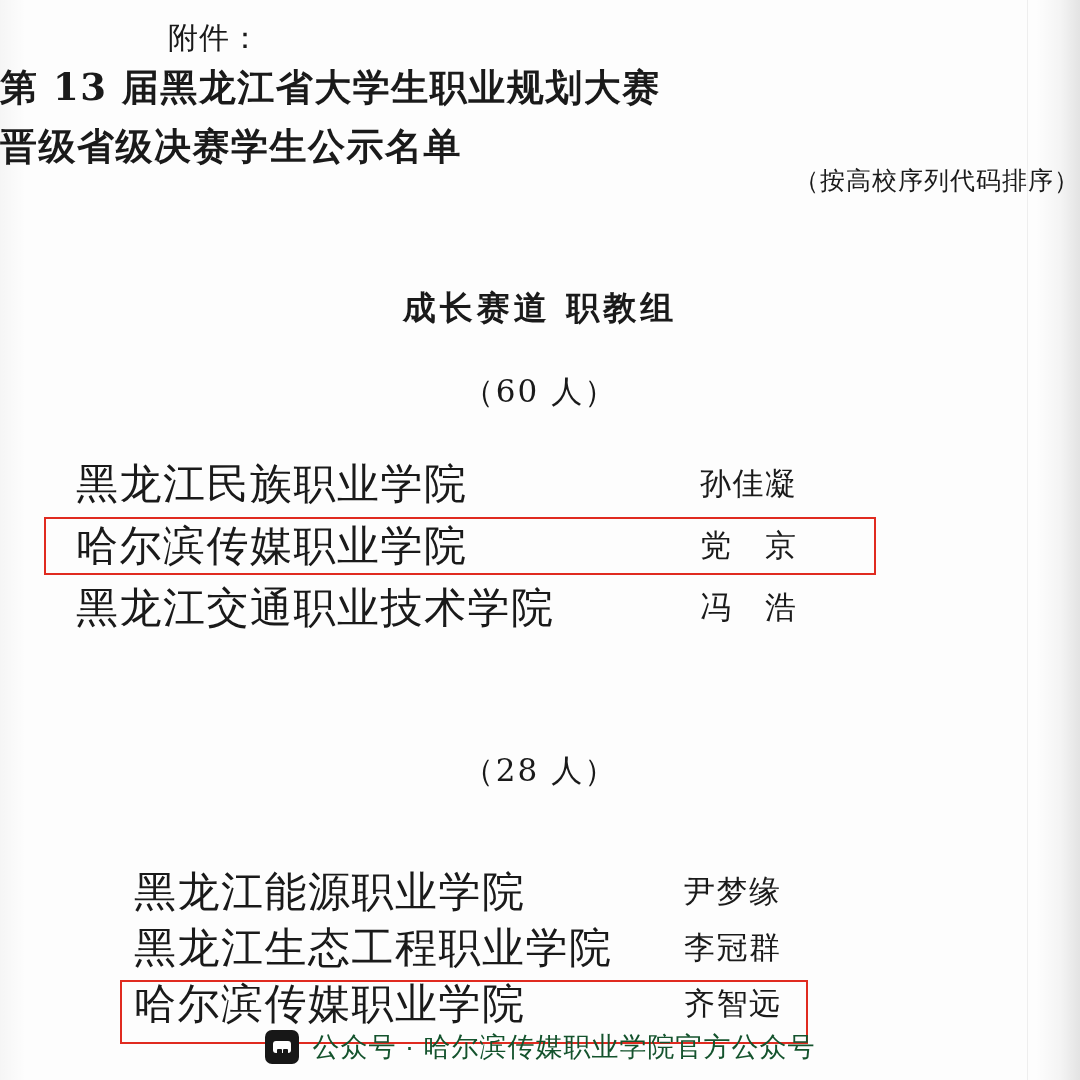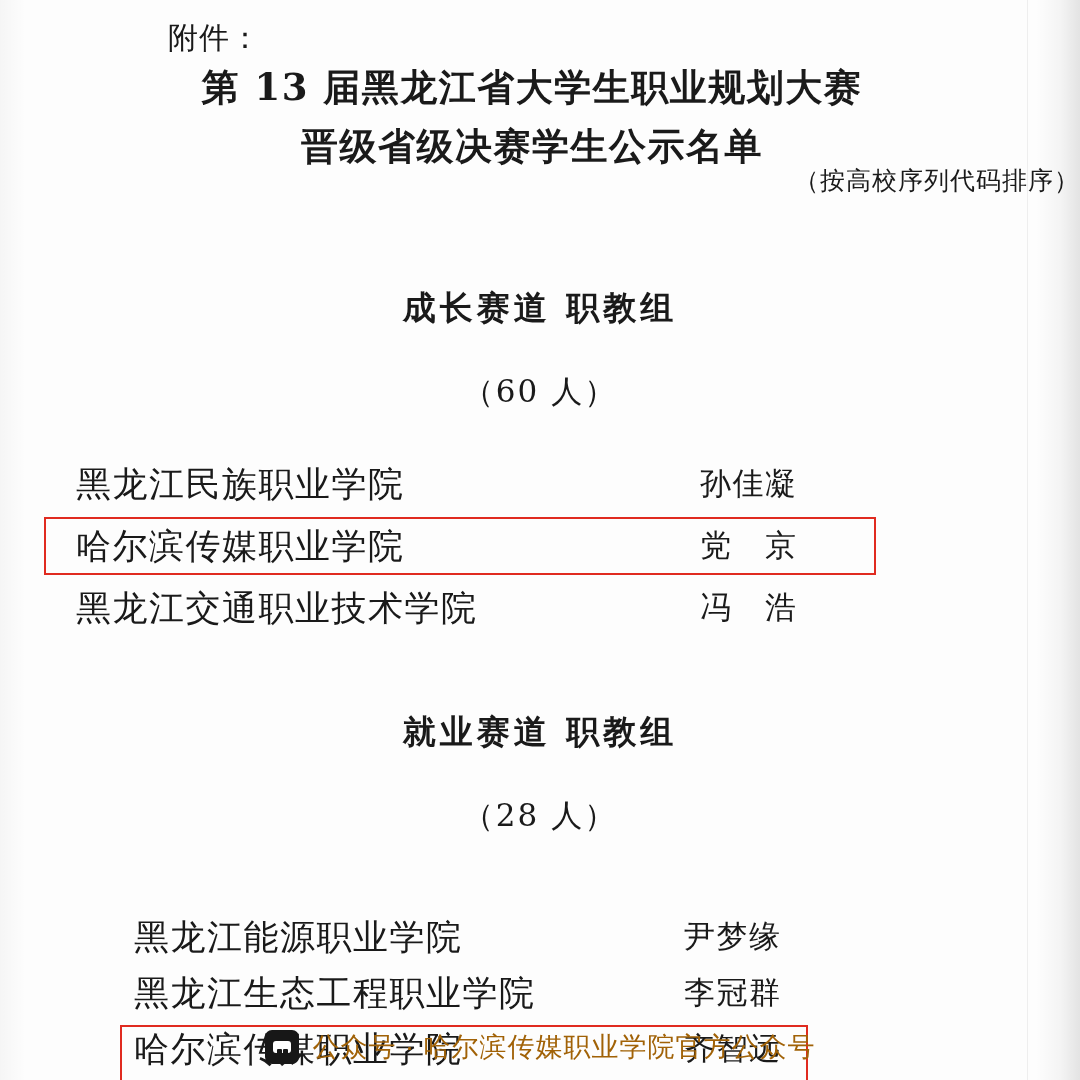--- a/index.html
+++ b/index.html
@@ -57,21 +57,21 @@
     top: 18px;
     font-size: 30px;
     letter-spacing: 1px;
     font-family: "DejaVu Serif", "Liberation Serif", serif;
   }
 
   .doc-title {
     position: absolute;
     left: 0;
     right: 16px;
-    text-align: center;
+    text-align: left;
     font-weight: bold;
     font-size: 37px;
     letter-spacing: 1.5px;
   }
   .doc-title.line1 { top: 63px; }
   .doc-title.line2 { top: 110px; margin-top: 12px; }
 
   .doc-subtitle {
     position: absolute;
     left: 0;
@@ -107,21 +107,21 @@
   }
   .row {
     position: relative;
     display: flex;
     align-items: center;
     height: 62px;
     box-sizing: border-box;
   }
   .row .school {
     position: absolute;
-    font-size: 35px;
+    font-size: 42px;
     letter-spacing: 1.5px;
     white-space: nowrap;
   }
   .row .student {
     position: absolute;
     font-size: 31px;
     letter-spacing: 1.5px;
     white-space: nowrap;
     text-align: right;
   }
@@ -192,21 +192,21 @@
     top: 19px;
     width: 5px;
     height: 5px;
     background: #171717;
     border-radius: 1px;
     box-shadow: 6px 0 0 0 #171717;
   }
   .wm-text {
     font-family: "Liberation Sans", "DejaVu Sans", sans-serif;
     font-size: 27px;
-    color: #a16207;
+    color: #14532d;
     letter-spacing: 1px;
     white-space: nowrap;
   }
 </style>
 </head>
 <body>
 
 <div class="page">
 
   <div class="scan-shade-left"></div>
@@ -234,21 +234,20 @@
         <span class="student">党　京</span>
       </div>
       <div class="row">
         <span class="school">黑龙江交通职业技术学院</span>
         <span class="student">冯　浩</span>
       </div>
     </div>
   </div>
 
   <div class="section sec-b" style="top: 710px;">
-    <div class="section-title">就业赛道  职教组</div>
     <div class="section-count">（28 人）</div>
     <div class="rows" style="margin-top: 72px;">
       <div class="row" style="height:56px;padding-left:8px;">
         <span class="school">黑龙江能源职业学院</span>
         <span class="student">尹梦缘</span>
       </div>
       <div class="row" style="height:56px;">
         <span class="school">黑龙江生态工程职业学院</span>
         <span class="student">李冠群</span>
       </div>

